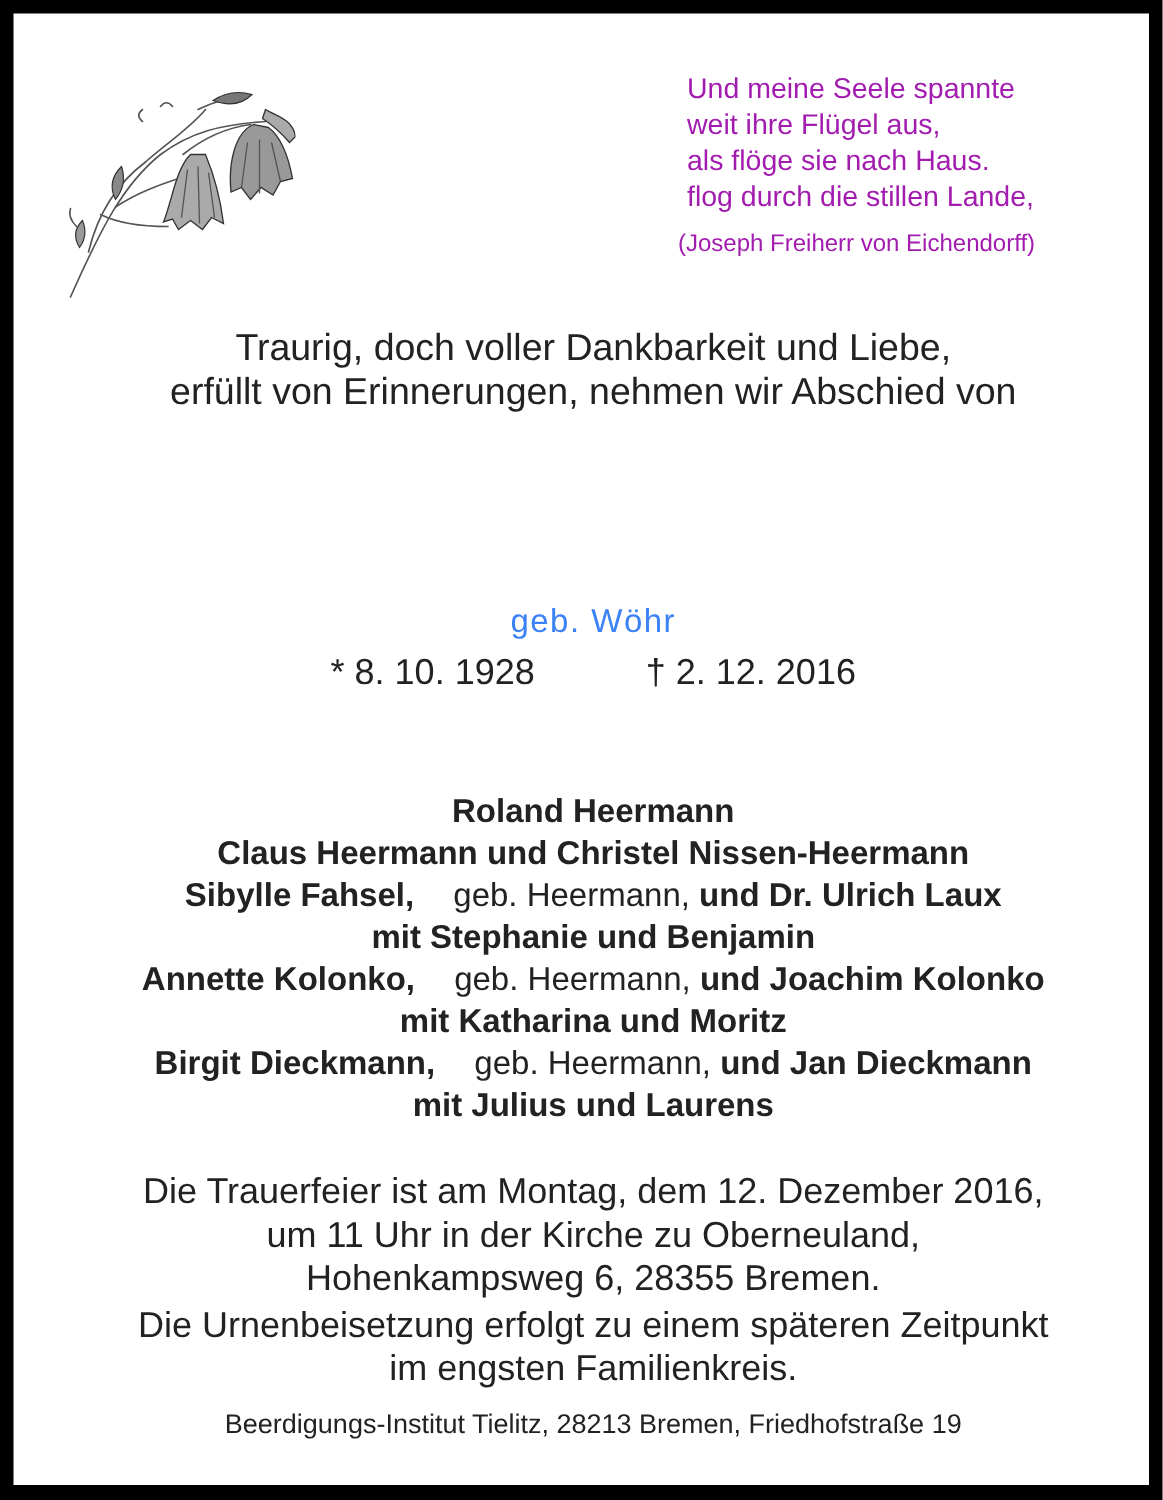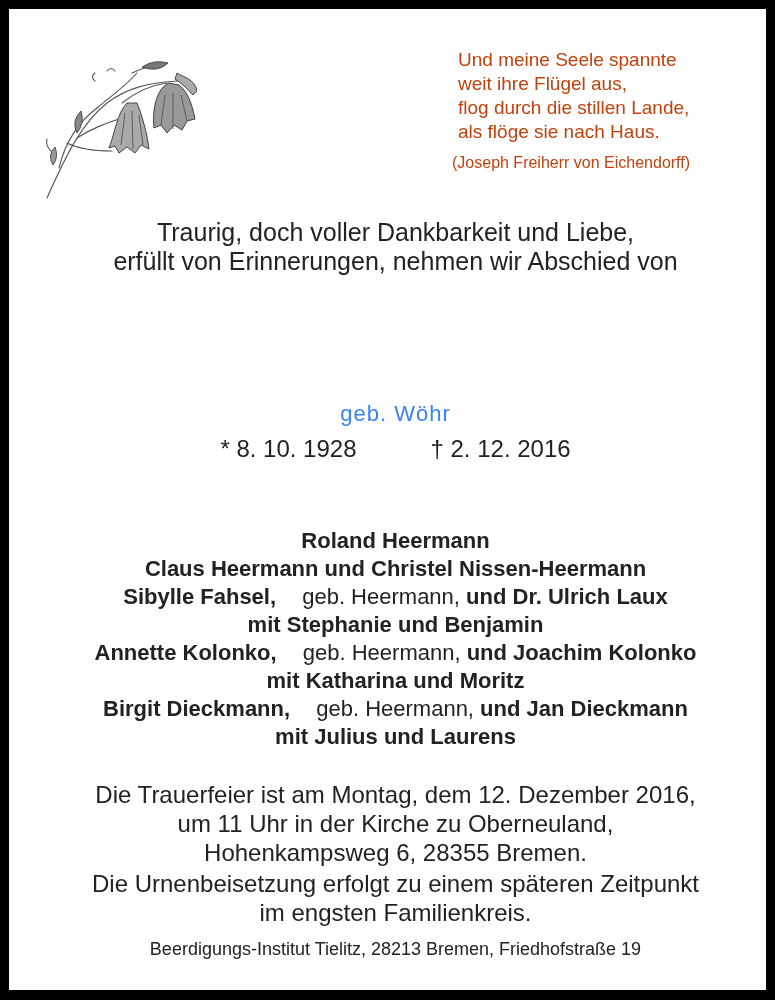--- a/index.html
+++ b/index.html
@@ -21,21 +21,21 @@
       position: absolute;
       left: 28px; top: 24px;
       width: 160px; height: 170px;
     }
     .poem {
       position: absolute;
       left: 449px; top: 39px;
       width: 310px;
       font-size: 19px;
       line-height: 24px;
-      color: #c2410c;
+      color: #a21caf;
     }
     .poem .line { display: block; white-space: nowrap; }
     .poem .author {
       display: block;
       font-size: 16px;
       margin-top: 7px;
       margin-left: -6px;
       white-space: nowrap;
     }
     .center { position: absolute; left: 0; width: 773px; text-align: center; }
@@ -85,22 +85,22 @@
       <path d="M88 80 L 84 112 M95 78 L 96 116 M102 82 L 106 112" fill="none" stroke="#555"></path>
       <path d="M132 50 C 120 55, 115 75, 117 95 L 124 92 L 130 100 L 137 92 L 145 97 L 150 88 L 158 86 C 155 70, 150 58, 142 52 Z" fill="#999"></path>
       <path d="M128 62 L 124 92 M136 60 L 136 96 M144 62 L 150 88" fill="none" stroke="#555"></path>
       <path d="M140 40 C 146 44, 158 46, 160 58 L 156 62 C 150 55, 144 50, 138 46 Z" fill="#aaa"></path>
     </g>
   </svg>
 
   <div class="poem">
     <span class="line">Und meine Seele spannte</span>
     <span class="line">weit ihre Flügel aus,</span>
+    <span class="line">als flöge sie nach Haus.</span>
     <span class="line">flog durch die stillen Lande,</span>
-    <span class="line">als flöge sie nach Haus.</span>
     <span class="author">(Joseph Freiherr von Eichendorff)</span>
   </div>
 
   <div class="center intro">
     <span class="line">Traurig, doch voller Dankbarkeit und Liebe,</span>
     <span class="line">erfüllt von Erinnerungen, nehmen wir Abschied von</span>
   </div>
 
   <div class="center maiden">geb. Wöhr</div>
   <div class="center dates">

